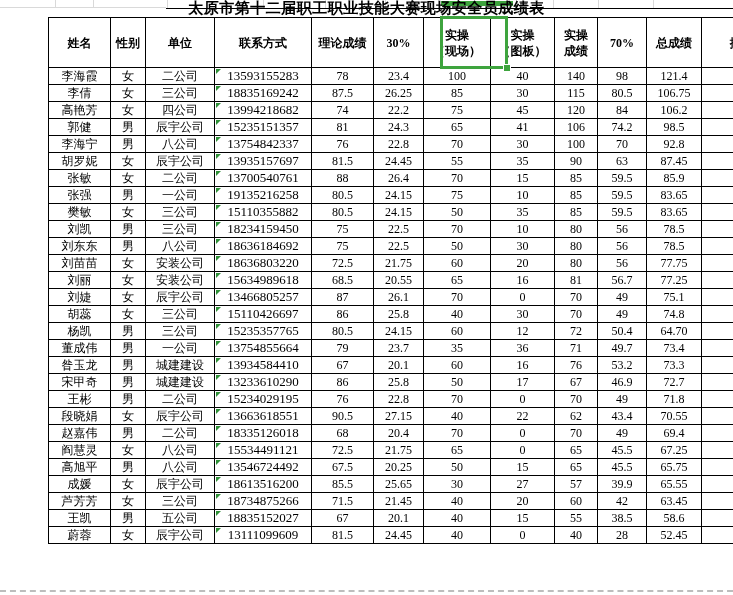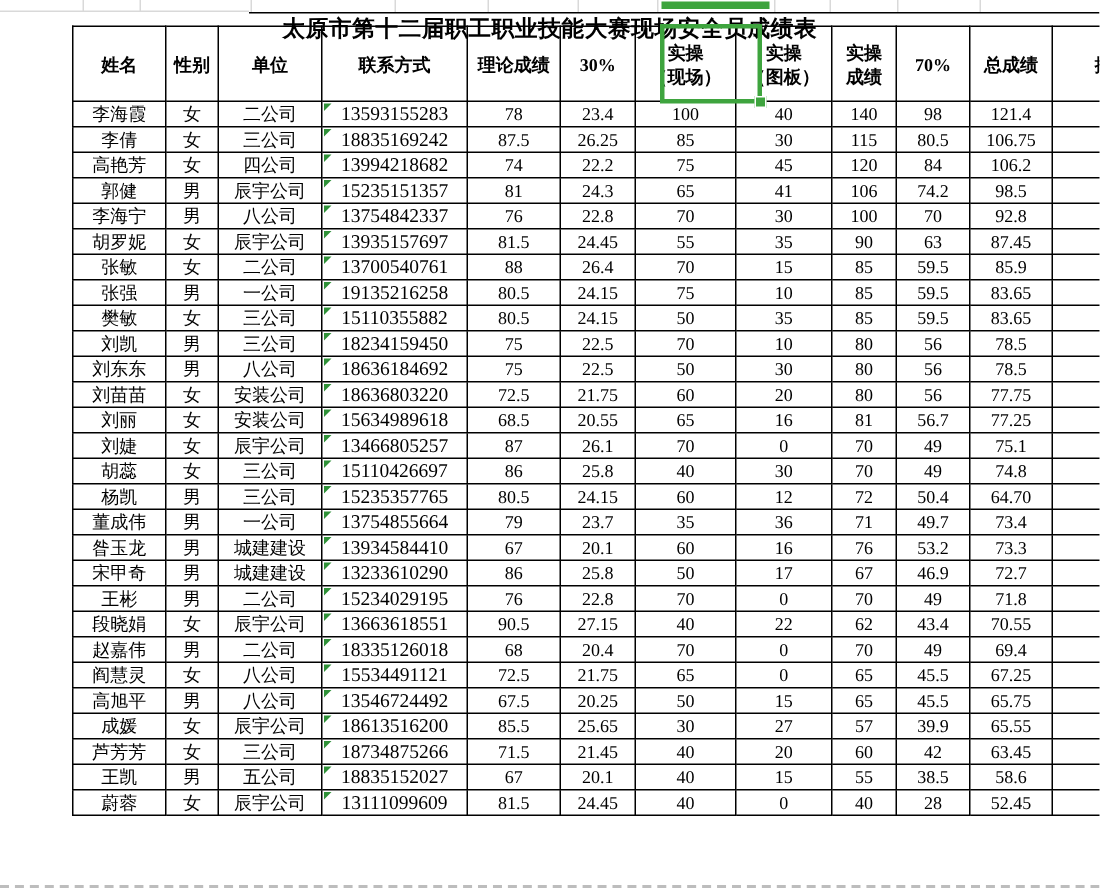--- a/index.html
+++ b/index.html
@@ -7,21 +7,21 @@
   .sheet{position:relative;width:733px;height:595px;background:#fff;overflow:hidden;}
 
   
   .vgrid{position:absolute;top:0;height:8px;width:1px;background:#d9d9d9;}
   .hgrid{position:absolute;top:7px;left:0;width:166px;height:1px;background:#d9d9d9;}
   .titletop-border{position:absolute;top:8px;left:166px;width:567px;height:1px;background:#000;}
 
   
   .green-topbar{position:absolute;left:441px;top:1px;width:72px;height:5px;background:#3ea43e;}
 
-  .title{position:absolute;top:12px;left:0;width:733px;height:17px;line-height:17px;
+  .title{position:absolute;top:0;left:0;width:733px;height:17px;line-height:17px;
          text-align:center;font-size:15px;font-weight:bold;color:#000;z-index:2;
          letter-spacing:0.5px;white-space:nowrap;}
 
   table{position:absolute;top:17px;left:0;width:733px;border-collapse:collapse;table-layout:fixed;z-index:1;margin-left:48px;}
   th,td{border:1px solid #000;padding:0;text-align:center;vertical-align:middle;
         font-size:12px;line-height:14px;color:#000;overflow:hidden;white-space:nowrap;}
   th:last-child,td:last-child{border-right:none;}
   thead th{height:49px;font-weight:bold;white-space:pre-line;font-size:12px;line-height:16px;}
   tbody tr{height:17px;}
   tbody td{height:16px;}

